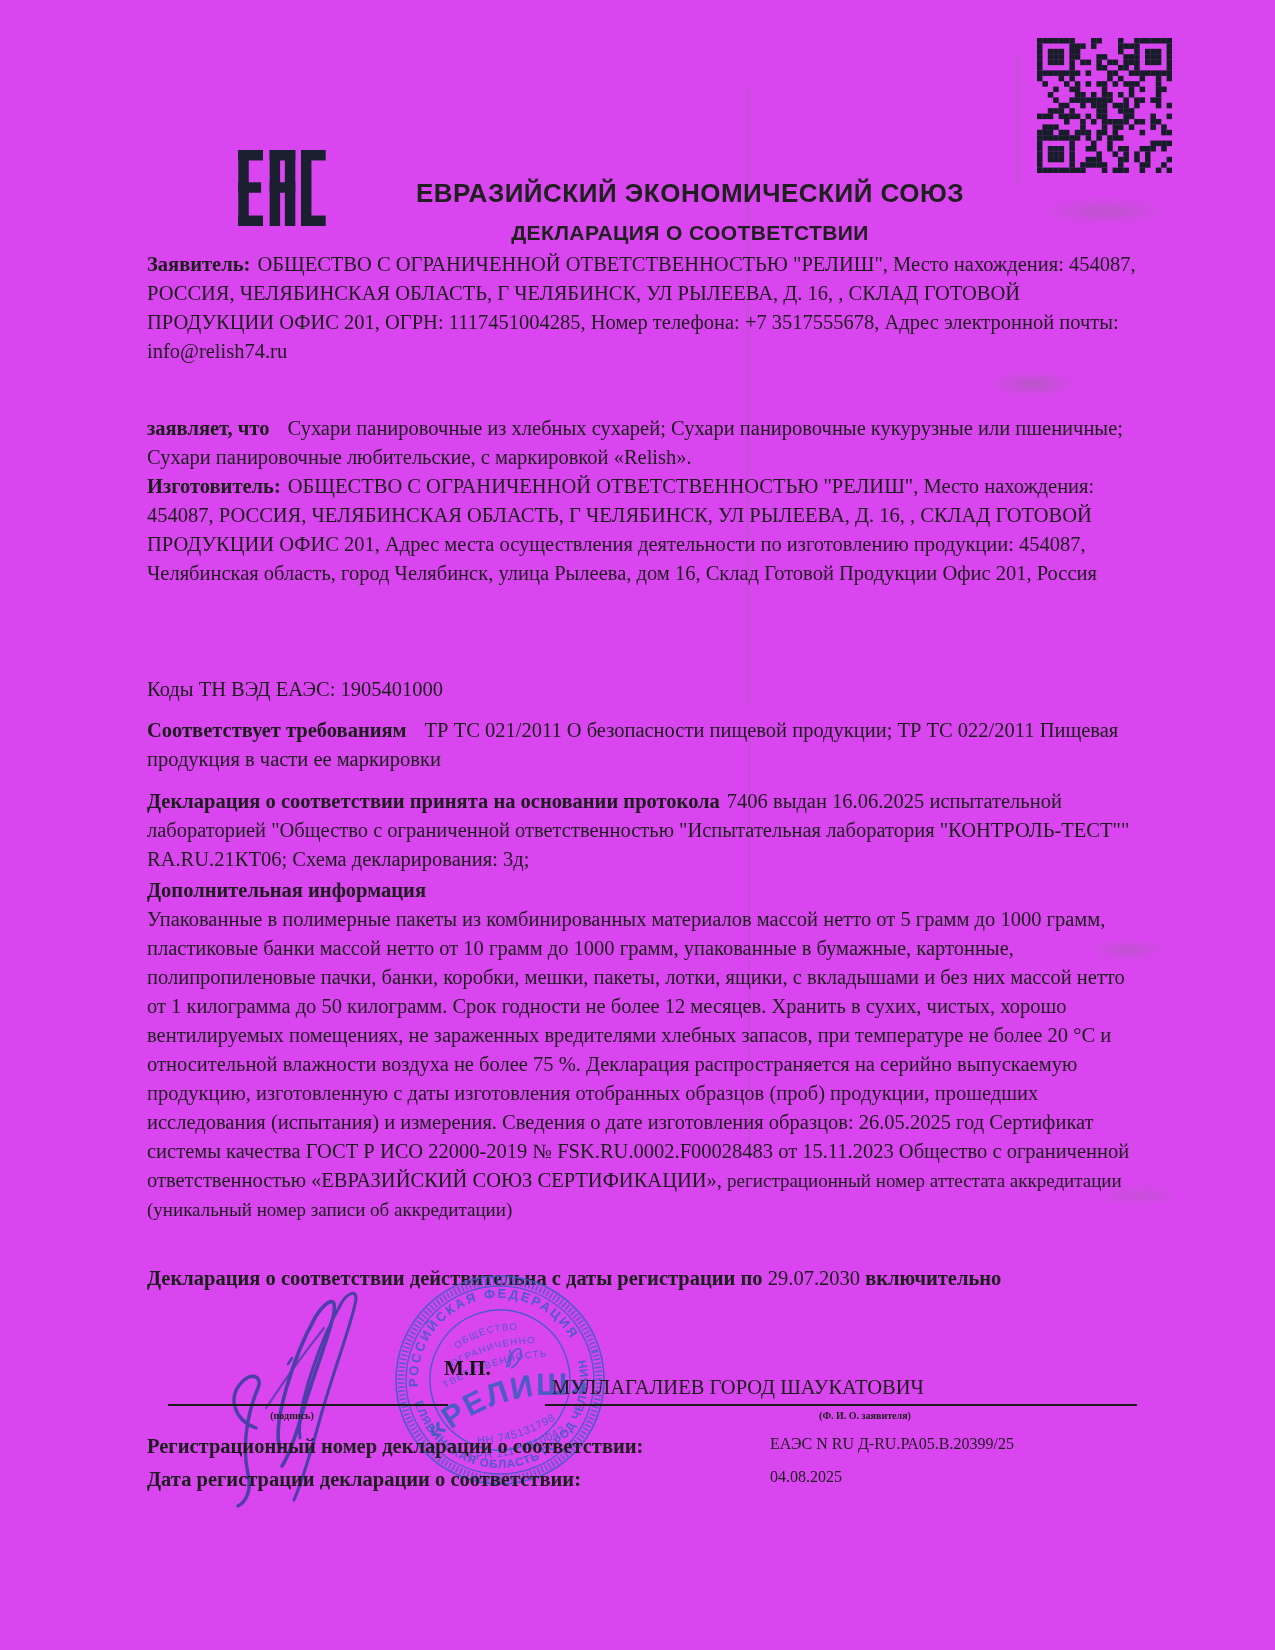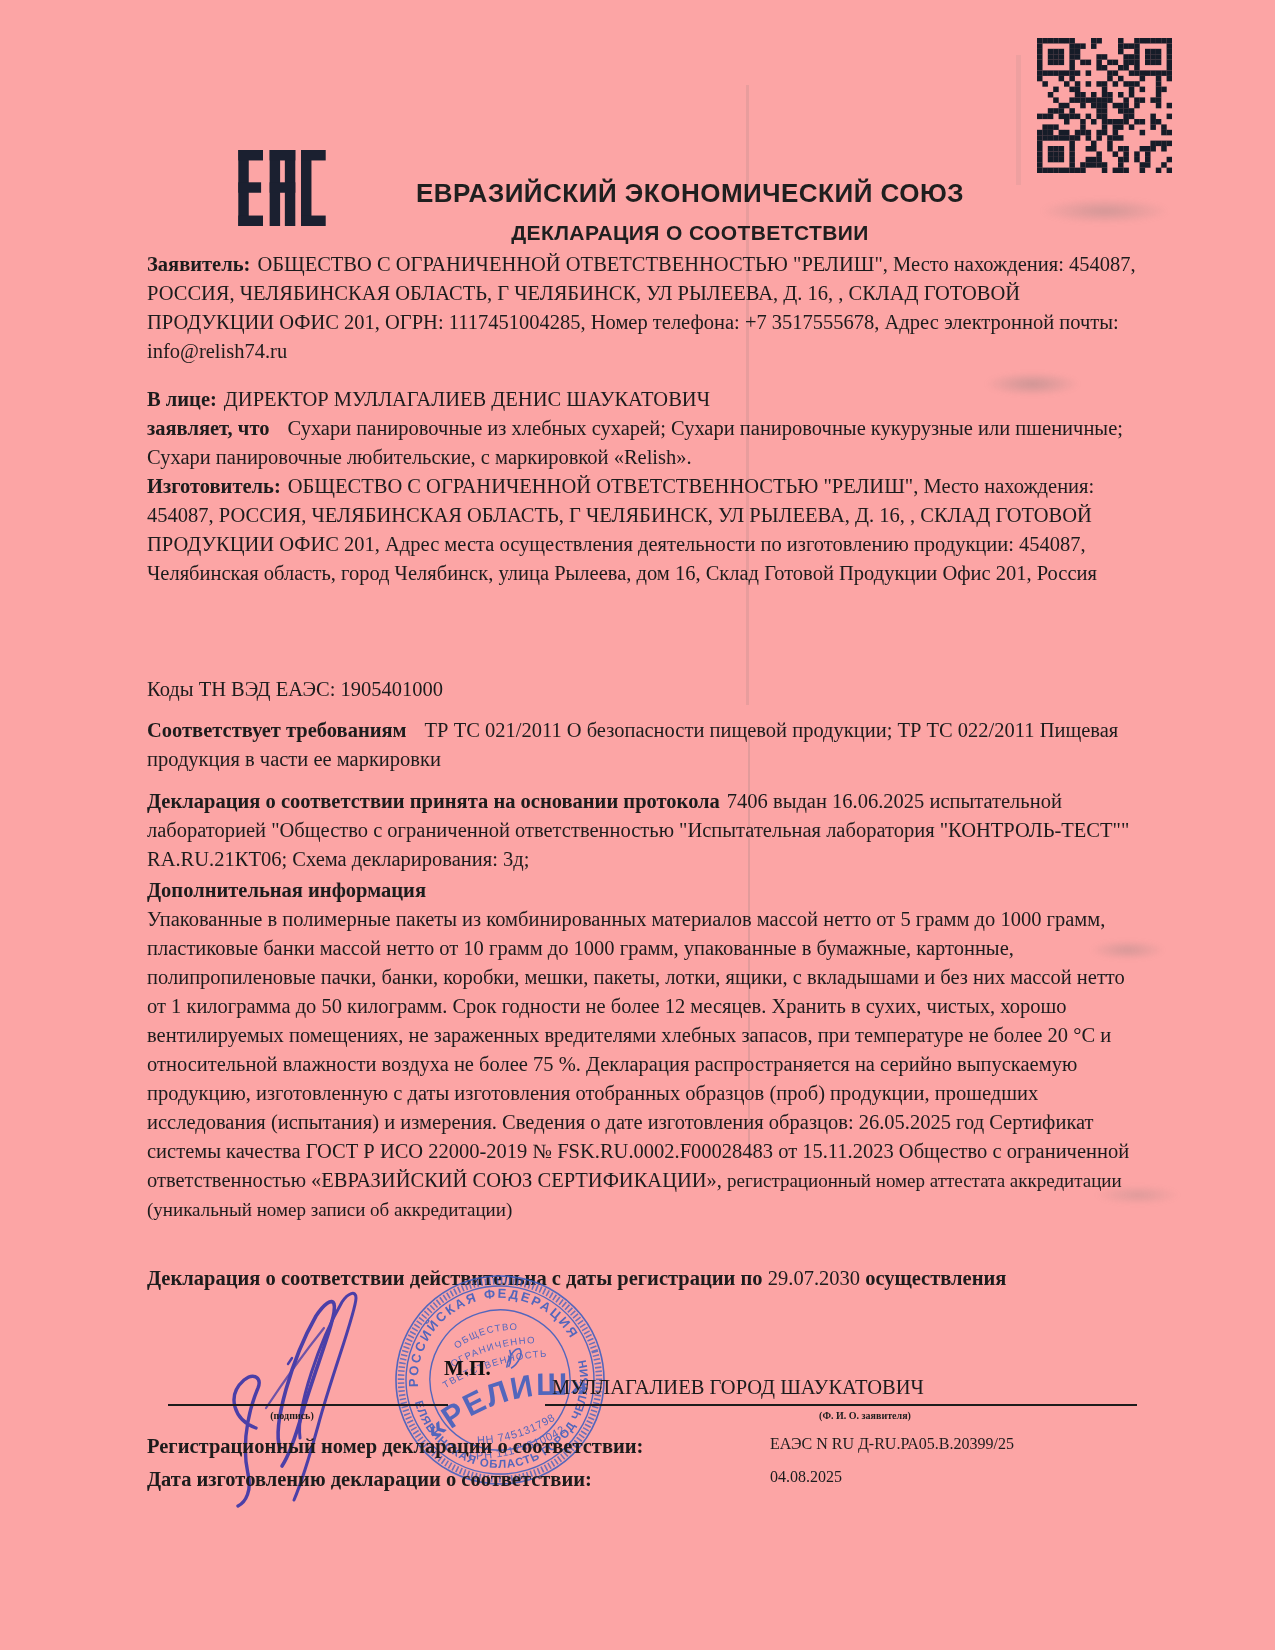--- a/index.html
+++ b/index.html
@@ -1,18 +1,18 @@
 <!DOCTYPE html>
 <html><head>
 <meta charset="utf-8">
 <style>
   html,body{margin:0;padding:0;background:#e8e8e8;}
   .page{
     position:relative;width:1275px;height:1650px;margin:0 auto;
-    background:#fca5a5;overflow:hidden;
+    background:#d946ef;overflow:hidden;
     font-family:"Liberation Serif", serif;color:#1c1c1c;
   }
   
   .eac-logo{position:absolute;left:238px;top:150px;width:88px;height:76px;}
   .titles{position:absolute;left:380px;top:178px;width:620px;text-align:center;
     font-family:"Liberation Sans", sans-serif;font-weight:bold;color:#1f1f1f;}
   .title1{font-size:26px;letter-spacing:.5px;line-height:30px;}
   .title2{font-size:21px;letter-spacing:.4px;line-height:26px;margin-top:12px;}
   .qr{position:absolute;left:1037px;top:38px;width:135px;height:135px;}
   
@@ -398,38 +398,37 @@
       <rect x="24" y="24" width="1.02" height="1.02" fill="#161c28"></rect>
     </svg>
 
   <div class="titles">
     <div class="title1">ЕВРАЗИЙСКИЙ ЭКОНОМИЧЕСКИЙ СОЮЗ</div>
     <div class="title2">ДЕКЛАРАЦИЯ О СООТВЕТСТВИИ</div>
   </div>
 
   <p class="para" style="top:250px"><span class="lbl">Заявитель:</span><span>ОБЩЕСТВО С ОГРАНИЧЕННОЙ ОТВЕТСТВЕННОСТЬЮ "РЕЛИШ", Место нахождения: 454087, РОССИЯ, ЧЕЛЯБИНСКАЯ ОБЛАСТЬ, Г ЧЕЛЯБИНСК, УЛ РЫЛЕЕВА, Д. 16,  , СКЛАД ГОТОВОЙ ПРОДУКЦИИ ОФИС 201, ОГРН: 1117451004285, Номер телефона: +7 3517555678, Адрес электронной почты: info@relish74.ru</span></p>
 
-  <p class="para" style="top:385px"><span class="lbl">В лице:</span><span>ДИРЕКТОР МУЛЛАГАЛИЕВ ДЕНИС ШАУКАТОВИЧ</span></p>
 
   <p class="para" style="top:414px"><span class="lbl-wide">заявляет, что</span><span>Сухари панировочные из хлебных сухарей; Сухари панировочные кукурузные или пшеничные; Сухари панировочные любительские, с маркировкой «Relish».</span></p>
 
   <p class="para" style="top:472px"><span class="lbl">Изготовитель:</span><span>ОБЩЕСТВО С ОГРАНИЧЕННОЙ ОТВЕТСТВЕННОСТЬЮ "РЕЛИШ", Место нахождения: 454087, РОССИЯ, ЧЕЛЯБИНСКАЯ ОБЛАСТЬ, Г ЧЕЛЯБИНСК, УЛ РЫЛЕЕВА, Д. 16,  , СКЛАД ГОТОВОЙ ПРОДУКЦИИ ОФИС 201, Адрес места осуществления деятельности по изготовлению продукции: 454087, Челябинская область, город Челябинск, улица Рылеева, дом 16, Склад Готовой Продукции Офис 201, Россия</span></p>
 
 
   <p class="para" style="top:675px"><span>Коды ТН ВЭД ЕАЭС: 1905401000</span></p>
 
   <p class="para" style="top:716px"><span class="lbl-wide">Соответствует требованиям</span><span>ТР ТС 021/2011 О безопасности пищевой продукции; ТР ТС 022/2011 Пищевая продукция в части ее маркировки</span></p>
 
   <p class="para" style="top:787px"><span class="lbl">Декларация о соответствии принята на основании протокола</span><span>7406 выдан 16.06.2025 испытательной лабораторией "Общество с ограниченной ответственностью "Испытательная лаборатория "КОНТРОЛЬ-ТЕСТ"" RA.RU.21КТ06; Схема декларирования: 3д;</span></p>
 
   <p class="para" style="top:876px"><span class="lbl">Дополнительная информация</span></p>
 
   <p class="para" style="top:905px"><span>Упакованные в полимерные пакеты из комбинированных материалов массой нетто от 5 грамм до 1000 грамм, пластиковые банки массой нетто от 10 грамм до 1000 грамм, упакованные в бумажные, картонные, полипропиленовые пачки, банки, коробки, мешки, пакеты, лотки, ящики, с вкладышами и без них массой нетто от 1 килограмма до 50 килограмм. Срок годности не более 12 месяцев. Хранить в сухих, чистых, хорошо вентилируемых помещениях, не зараженных вредителями хлебных запасов, при температуре не более 20 °С и относительной влажности воздуха не более 75 %. Декларация распространяется на серийно выпускаемую продукцию, изготовленную с даты изготовления отобранных образцов (проб) продукции, прошедших исследования (испытания) и измерения. Сведения о дате изготовления образцов: 26.05.2025 год Сертификат системы качества ГОСТ Р ИСО 22000-2019 № FSK.RU.0002.F00028483 от 15.11.2023 Общество с ограниченной ответственностью «ЕВРАЗИЙСКИЙ СОЮЗ СЕРТИФИКАЦИИ»,</span> <span class="small-line">регистрационный номер аттестата аккредитации (уникальный номер записи об аккредитации)</span></p>
 
-  <p class="para validity" style="top:1264px"><span>Декларация о соответствии действительна с даты регистрации по</span> <span class="plain">29.07.2030</span> <span>осуществления</span></p>
+  <p class="para validity" style="top:1264px"><span>Декларация о соответствии действительна с даты регистрации по</span> <span class="plain">29.07.2030</span> <span>включительно</span></p>
 
   <svg class="sig-svg" viewBox="0 0 200 225" aria-hidden="true">
     <g fill="none" stroke="#4b3fa8" stroke-linecap="round">
       <path d="M60 140 C 38 132, 30 108, 48 92 C 58 84, 66 90, 62 100 C 56 114, 44 150, 52 186 C 56 202, 50 214, 42 218" stroke-width="3.4"></path>
       <path d="M84 160 C 76 138, 96 70, 120 28 C 128 16, 136 10, 138 16 C 142 26, 120 78, 106 126 C 98 154, 90 172, 86 178" stroke-width="3.6"></path>
       <path d="M104 150 C 100 120, 124 52, 146 14 C 152 5, 160 2, 160 10 C 160 24, 136 86, 122 138 C 112 174, 104 198, 98 212" stroke-width="3"></path>
       <path d="M70 120 C 86 96, 112 60, 128 40" stroke-width="2.2" opacity=".8"></path>
       <path d="M92 76 l4 -6" stroke-width="2.4"></path>
     </g>
   </svg>
@@ -465,16 +464,16 @@
   <div class="mp">М.П.</div>
   <div class="fio-name">МУЛЛАГАЛИЕВ ГОРОД ШАУКАТОВИЧ</div>
 
   <div class="sig-line line-sign"></div>
   <div class="sig-line line-name"></div>
   <div class="caption cap-sign">(подпись)</div>
   <div class="caption cap-name">(Ф. И. О. заявителя)</div>
 
   <div class="footer-label fl-1">Регистрационный номер декларации о соответствии:</div>
   <div class="footer-value fl-1">ЕАЭС N RU Д-RU.РА05.В.20399/25</div>
-  <div class="footer-label fl-2">Дата изготовлению декларации о соответствии:</div>
+  <div class="footer-label fl-2">Дата регистрации декларации о соответствии:</div>
   <div class="footer-value fl-2">04.08.2025</div>
 
 </div>
 
 </body></html>

